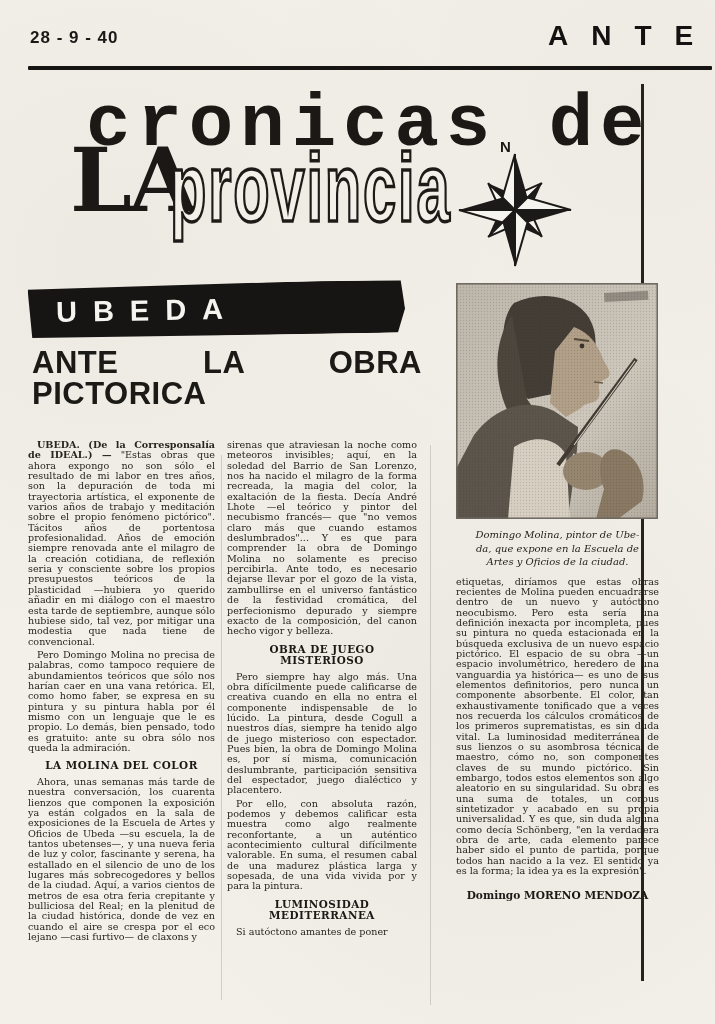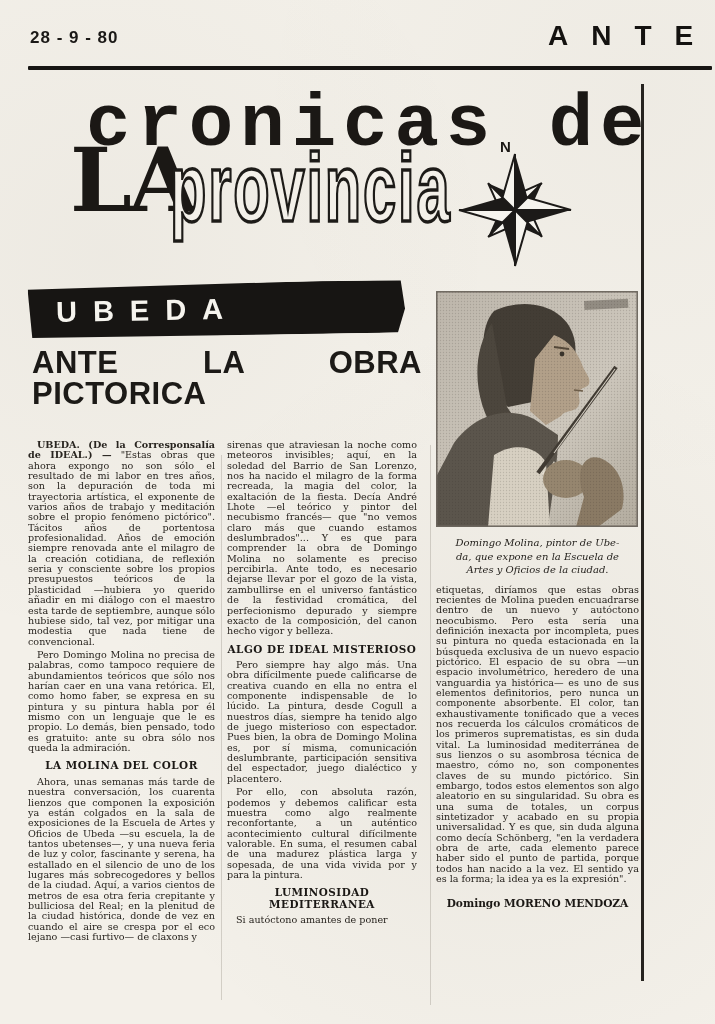--- a/index.html
+++ b/index.html
@@ -32,37 +32,37 @@
     display:flex;align-items:center;}
   .section-box span{font-family:"Liberation Sans",sans-serif;font-weight:bold;font-size:29px;letter-spacing:16px;color:#f6f4ee;padding-left:28px;}
   .headline{left:32px;width:390px;font-family:"Liberation Sans",sans-serif;font-weight:bold;color:#1c1a17;}
   .headline-line{font-size:31px;line-height:1;text-align:justify;text-align-last:justify;letter-spacing:0.5px;}
   .hl1{top:347px;}
   .hl2{top:390px;}
   
   .col{text-align:justify;font-size:9.6px;line-height:10.35px;overflow:hidden;}
   .col1{left:28px;top:440px;width:187px;height:578px;}
   .col2{left:227px;top:440px;width:190px;height:578px;}
-  .col3{left:436px;top:283px;width:203px;height:725px;margin-top:8px;}
+  .col3{left:456px;top:283px;width:203px;height:725px;}
   .body-p{margin:0 0 3px 0;text-indent:9px;}
   .body-p.noindent{text-indent:0;}
   .body-p strong{font-weight:bold;}
   .subhead{margin:7px 0 5px 0;text-align:center;font-size:10.4px;font-weight:bold;letter-spacing:0.5px;color:#1b1815;line-height:11.5px;}
   .byline{margin:14px 0 0 0;text-align:center;font-size:10.6px;font-weight:bold;color:#1b1815;}
   
   .photo-wrap{width:202px;height:236px;}
   .caption{margin-top:9px;font-style:italic;font-size:10px;line-height:13.5px;text-align:center;white-space:pre-line;color:#25221e;}
   .col3-text{margin-top:8px;}
 </style>
 </head>
 <body>
 
 <div class="page">
 
-  <div class="abs date">28 - 9 - 80</div>
+  <div class="abs date">28 - 9 - 40</div>
   <div class="abs edition">ANTE</div>
   <div class="abs top-rule"></div>
   <div class="abs v-rule"></div>
   <div class="abs gutter" style="left:221px;top:455px;height:545px;"></div>
   <div class="abs gutter" style="left:430px;top:445px;height:560px;"></div>
 
   <div class="abs mast-top">cronicas de</div>
   <div class="abs mast-la">LA</div>
   <div class="abs mast-prov">provincia</div>
   <div class="abs compass-n">N</div>
@@ -94,21 +94,21 @@
 
   <div class="abs col col1">
       <p class="body-p"><strong>UBEDA. (De la Corresponsalía de IDEAL.) —</strong> "Estas obras que ahora expongo no son sólo el resultado de mi labor en tres años, son la depuración de toda mi trayectoria artística, el exponente de varios años de trabajo y meditación sobre el propio fenómeno pictórico". Tácitos años de portentosa profesionalidad. Años de emoción siempre renovada ante el milagro de la creación cotidiana, de reflexión seria y consciente sobre los propios presupuestos teóricos de la plasticidad —hubiera yo querido añadir en mi diálogo con el maestro esta tarde de septiembre, aunque sólo hubiese sido, tal vez, por mitigar una modestia que nada tiene de convencional.</p>
       <p class="body-p">Pero Domingo Molina no precisa de palabras, como tampoco requiere de abundamientos teóricos que sólo nos harían caer en una vana retórica. El, como homo faber, se expresa en su pintura y su pintura habla por él mismo con un lenguaje que le es propio. Lo demás, bien pensado, todo es gratuito: ante su obra sólo nos queda la admiración.</p>
       <h4 class="subhead">LA MOLINA DEL COLOR</h4>
       <p class="body-p">Ahora, unas semanas más tarde de nuestra conversación, los cuarenta lienzos que componen la exposición ya están colgados en la sala de exposiciones de la Escuela de Artes y Oficios de Ubeda —su escuela, la de tantos ubetenses—, y una nueva feria de luz y color, fascinante y serena, ha estallado en el silencio de uno de los lugares más sobrecogedores y bellos de la ciudad. Aquí, a varios cientos de metros de esa otra feria crepitante y bulliciosa del Real; en la plenitud de la ciudad histórica, donde de vez en cuando el aire se crespa por el eco lejano —casi furtivo— de claxons y</p>
     </div>
 
   <div class="abs col col2">
       <p class="body-p noindent">sirenas que atraviesan la noche como meteoros invisibles; aquí, en la soledad del Barrio de San Lorenzo, nos ha nacido el milagro de la forma recreada, la magia del color, la exaltación de la fiesta. Decía André Lhote —el teórico y pintor del necubismo francés— que "no vemos claro más que cuando estamos deslumbrados"... Y es que para comprender la obra de Domingo Molina no solamente es preciso percibirla. Ante todo, es necesario dejarse llevar por el gozo de la vista, zambullirse en el universo fantástico de la festividad cromática, del perfecionismo depurado y siempre exacto de la composición, del canon hecho vigor y belleza.</p>
-      <h4 class="subhead">ALGO DE IDEAL MISTERIOSO</h4>
+      <h4 class="subhead">OBRA DE JUEGO MISTERIOSO</h4>
       <p class="body-p">Pero siempre hay algo más. Una obra difícilmente puede calificarse de creativa cuando en ella no entra el componente indispensable de lo lúcido. La pintura, desde Cogull a nuestros días, siempre ha tenido algo de juego misterioso con espectador. Pues bien, la obra de Domingo Molina es, por sí misma, comunicación deslumbrante, participación sensitiva del espectador, juego dialéctico y placentero.</p>
       <p class="body-p">Por ello, con absoluta razón, podemos y debemos calificar esta muestra como algo realmente reconfortante, a un auténtico acontecimiento cultural difícilmente valorable. En suma, el resumen cabal de una madurez plástica larga y sopesada, de una vida vivida por y para la pintura.</p>
       <h4 class="subhead">LUMINOSIDAD MEDITERRANEA</h4>
       <p class="body-p">Si autóctono amantes de poner</p>
     </div>
 
   <div class="abs col col3">
     <div class="photo-wrap">
       <svg width="202" height="236" viewBox="0 0 202 236">
         <defs>

